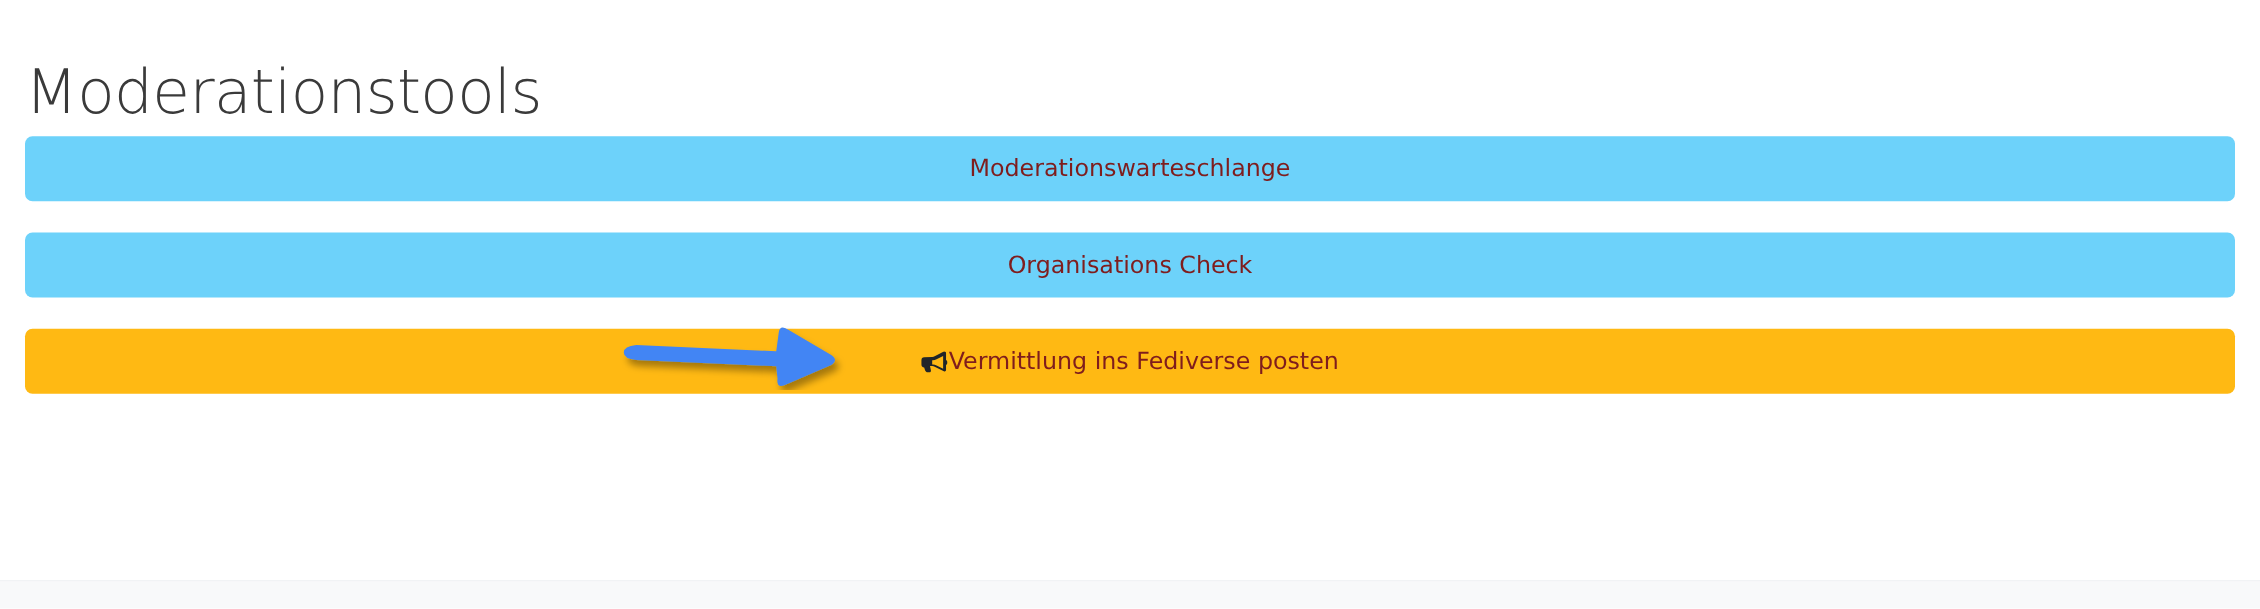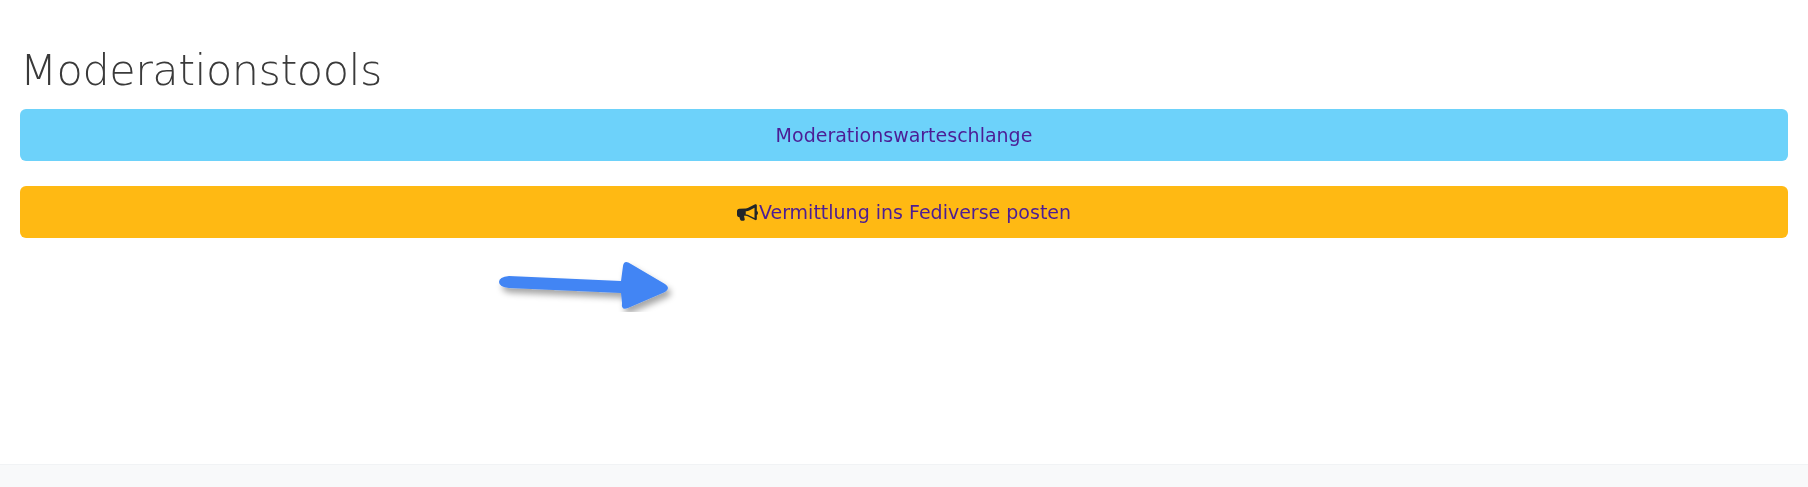--- a/index.html
+++ b/index.html
@@ -18,21 +18,21 @@
     position: relative;
     width: 1808px;
     height: 487px;
     box-sizing: border-box;
     background: #ffffff;
   }
   .page-title {
     position: absolute;
     left: 20px;
     top: 6px;
-    font-size: 43px;
+    font-size: 49px;
     line-height: 70px;
     font-weight: 300;
     color: #3a3a3a;
     letter-spacing: -0.5px;
     white-space: nowrap;
   }
   .button-stack {
     position: absolute;
     left: 20px;
     top: 109px;
@@ -44,21 +44,21 @@
     justify-content: center;
     width: 100%;
     height: 52px;
     box-sizing: border-box;
     border: none;
     border-radius: 6px;
     margin-bottom: 25px;
     font-family: "DejaVu Sans", "Liberation Sans", sans-serif;
     font-size: 19px;
     font-weight: 400;
-    color: #4c1d95;
+    color: #7f1d1d;
     cursor: pointer;
     padding: 0;
     position: relative;
     text-align: center;
   }
   .tool-button.primary-info {
     background: #6dd2fa;
   }
   .tool-button.warning {
     background: #ffb913;
@@ -102,20 +102,23 @@
 
   <h1 class="page-title">Moderationstools</h1>
 
   <div class="button-stack">
 
     <button class="tool-button primary-info">
       <span class="btn-label">Moderationswarteschlange</span>
     </button>
 
 
+    <button class="tool-button primary-info">
+      <span class="btn-label">Organisations Check</span>
+    </button>
 
     <button class="tool-button warning">
       <span class="bullhorn-icon">
         <svg width="21" height="19" viewBox="0 0 576 512" aria-hidden="true">
           <path fill="#212529" d="M576 240c0-23.63-12.95-44.04-32-55.12V32.01C544 17.92 532.42 0 511.98 0c-4.97 0-10.01 1.16-14.85 3.63L294.65 104.52C278.46 112.6 261 117.5 243.3 119.1L64 128c-35.35 0-64 28.65-64 64v96c0 35.35 28.65 64 64 64l19.52 58.56C92.15 436.34 116.58 456 144.56 456h35.44c21.23 0 36.87-19.84 32.28-40.55L192 320h51.3c17.7 1.6 35.16 6.5 51.35 14.58l202.48 100.89c4.85 2.48 9.89 3.63 14.85 3.63 20.44 0 32.02-17.92 32.02-32.01V295.13C563.05 284.04 576 263.63 576 240zm-96 141.42L335.96 309.6c-25.3-12.63-52.7-20.28-80.64-22.8L240 285.3V194.7l15.32-1.5c27.94-2.52 55.34-10.17 80.64-22.8L480 98.58v282.84z"></path>
         </svg>
       </span>
       <span class="btn-label">Vermittlung ins Fediverse posten</span>
     </button>
 

